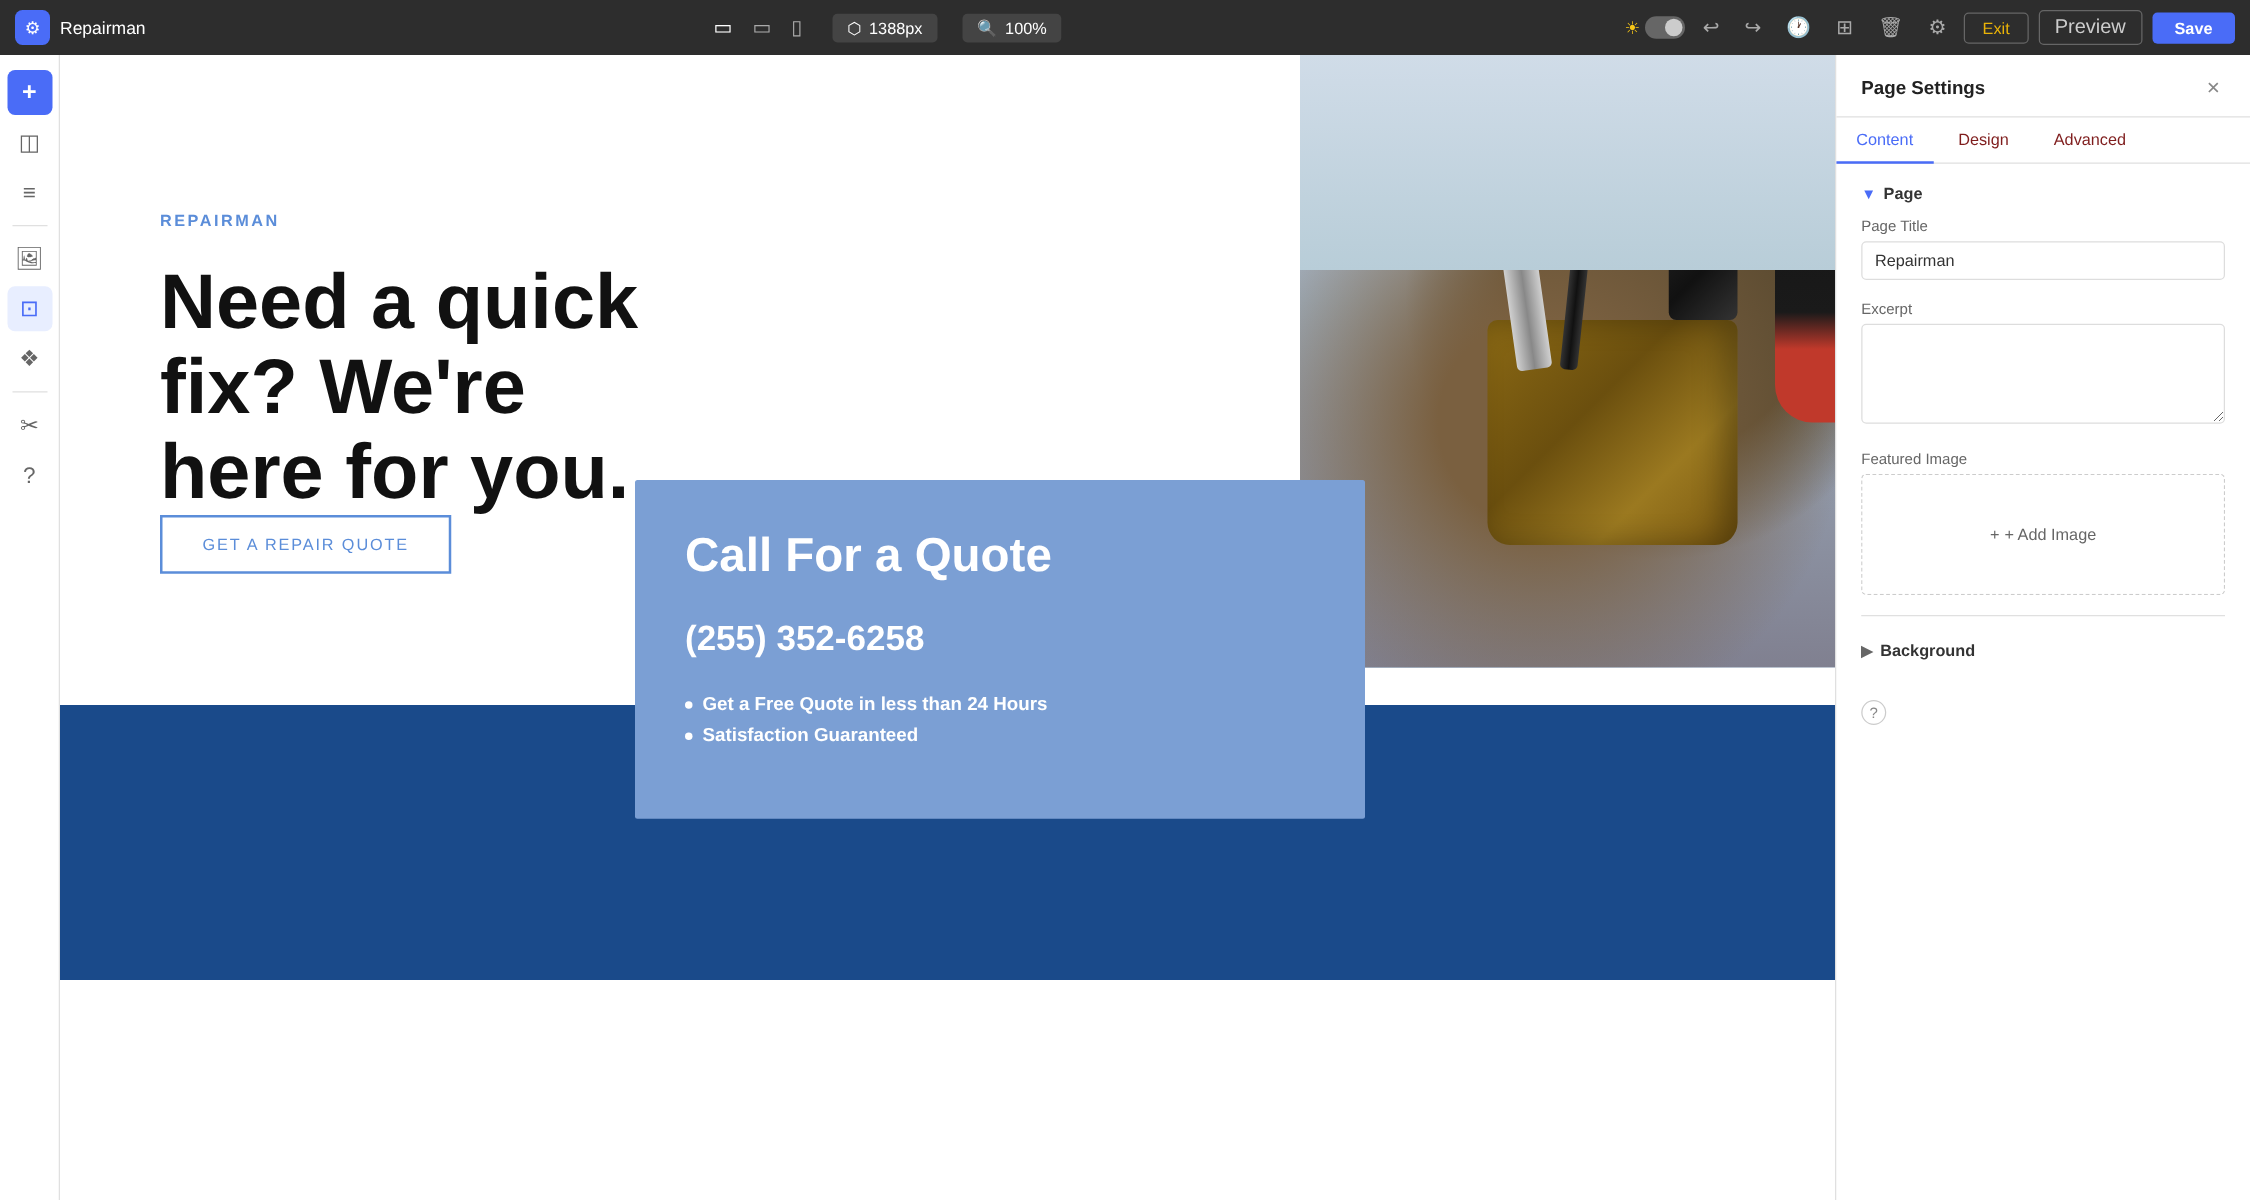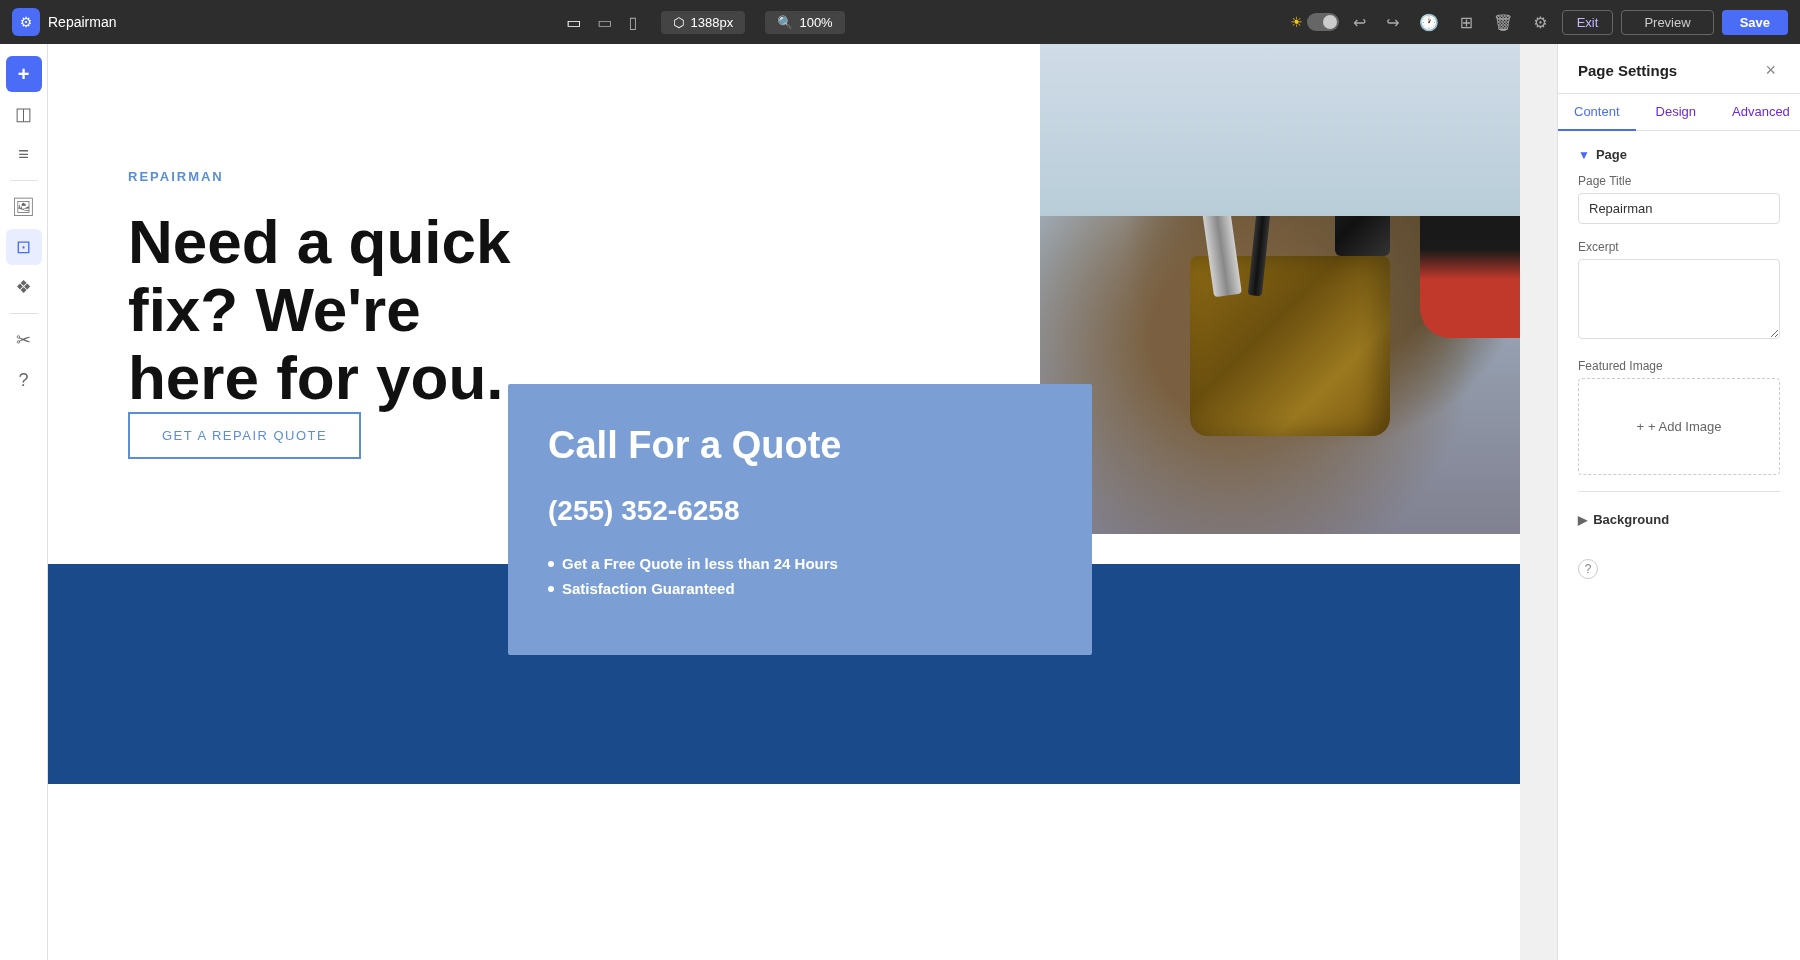--- a/index.html
+++ b/index.html
@@ -56,26 +56,26 @@
     .toggle-sun { color: #f5c518; font-size: 14px; }
     .toggle-track {
       width: 32px; height: 18px; background: #666; border-radius: 9px;
       position: relative; cursor: pointer;
     }
     .toggle-thumb {
       width: 14px; height: 14px; background: #ccc; border-radius: 50%;
       position: absolute; top: 2px; right: 2px;
     }
     .btn-exit {
-      background: transparent; border: 1px solid #666; color: #c4b5fd;
+      background: transparent; border: 1px solid #666; color: #eab308;
       padding: 4px 14px; border-radius: 4px; cursor: pointer; font-size: 13px;
     }
     .btn-preview {
       background: transparent; border: 1px solid #666; color: #ccc;
-      padding: 4px 22px; border-radius: 4px; cursor: pointer; font-size: 13px;
+      padding: 4px 12px; border-radius: 4px; cursor: pointer; font-size: 16px;
     }
     .btn-save {
       background: #4a6cf7; border: none; color: white;
       padding: 5px 18px; border-radius: 4px; cursor: pointer; font-size: 13px; font-weight: 600;
     }
 
     
     .left-sidebar {
       position: fixed;
       top: 44px; left: 0; bottom: 0;
@@ -233,21 +233,21 @@
       width: 6px; height: 6px;
       background: white;
       border-radius: 50%;
       flex-shrink: 0;
     }
 
     
     .right-panel {
       position: fixed;
       top: 44px; right: 0; bottom: 0;
-      width: 243px;
+      width: 332px;
       background: white;
       border-left: 1px solid #e0e0e0;
       overflow-y: auto;
       z-index: 50;
     }
     .panel-header {
       padding: 16px 20px 0;
       display: flex;
       align-items: center;
       justify-content: space-between;
@@ -266,21 +266,21 @@
     }
     .panel-tabs {
       display: flex;
       gap: 4px;
       border-bottom: 1px solid #e0e0e0;
     }
     .panel-tab {
       padding: 10px 16px;
       font-size: 13px;
       cursor: pointer;
-      color: #6d28d9;
+      color: #7f1d1d;
       border-bottom: 2px solid transparent;
       margin-bottom: -1px;
     }
     .panel-tab.active {
       color: #4a6cf7;
       border-bottom: 2px solid #4a6cf7;
       font-weight: 500;
     }
     .panel-body {
       padding: 16px 20px;

